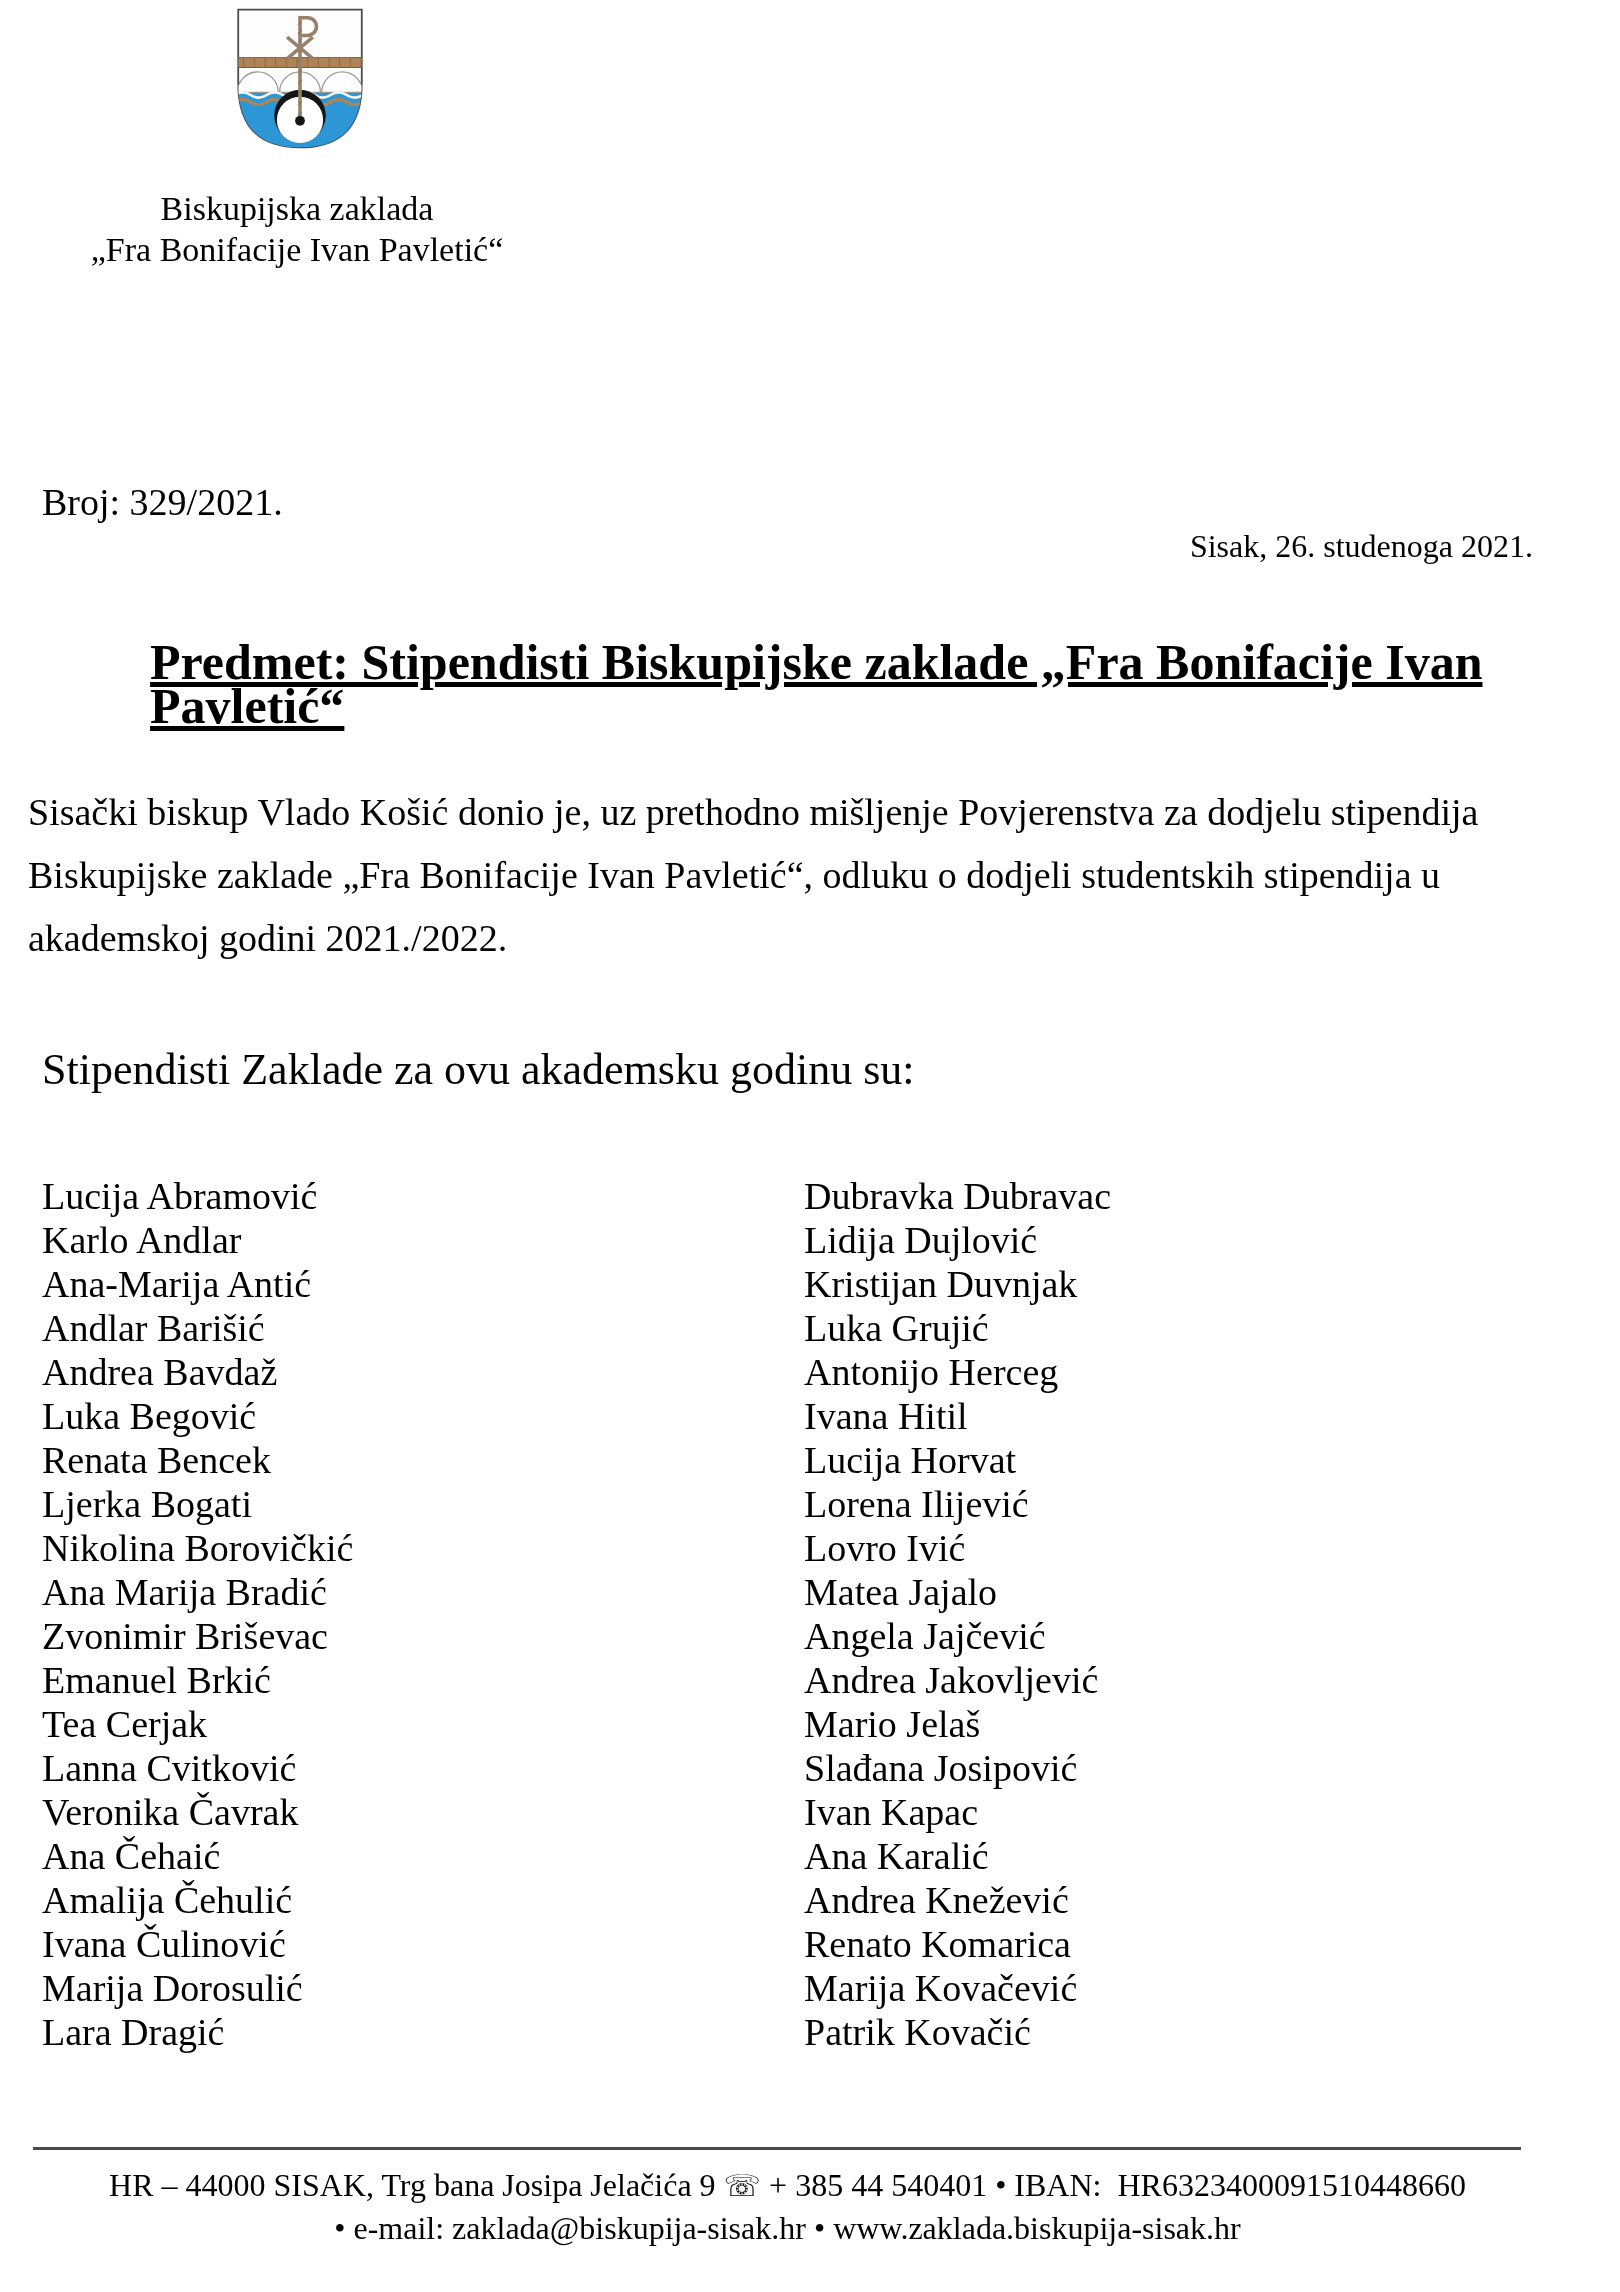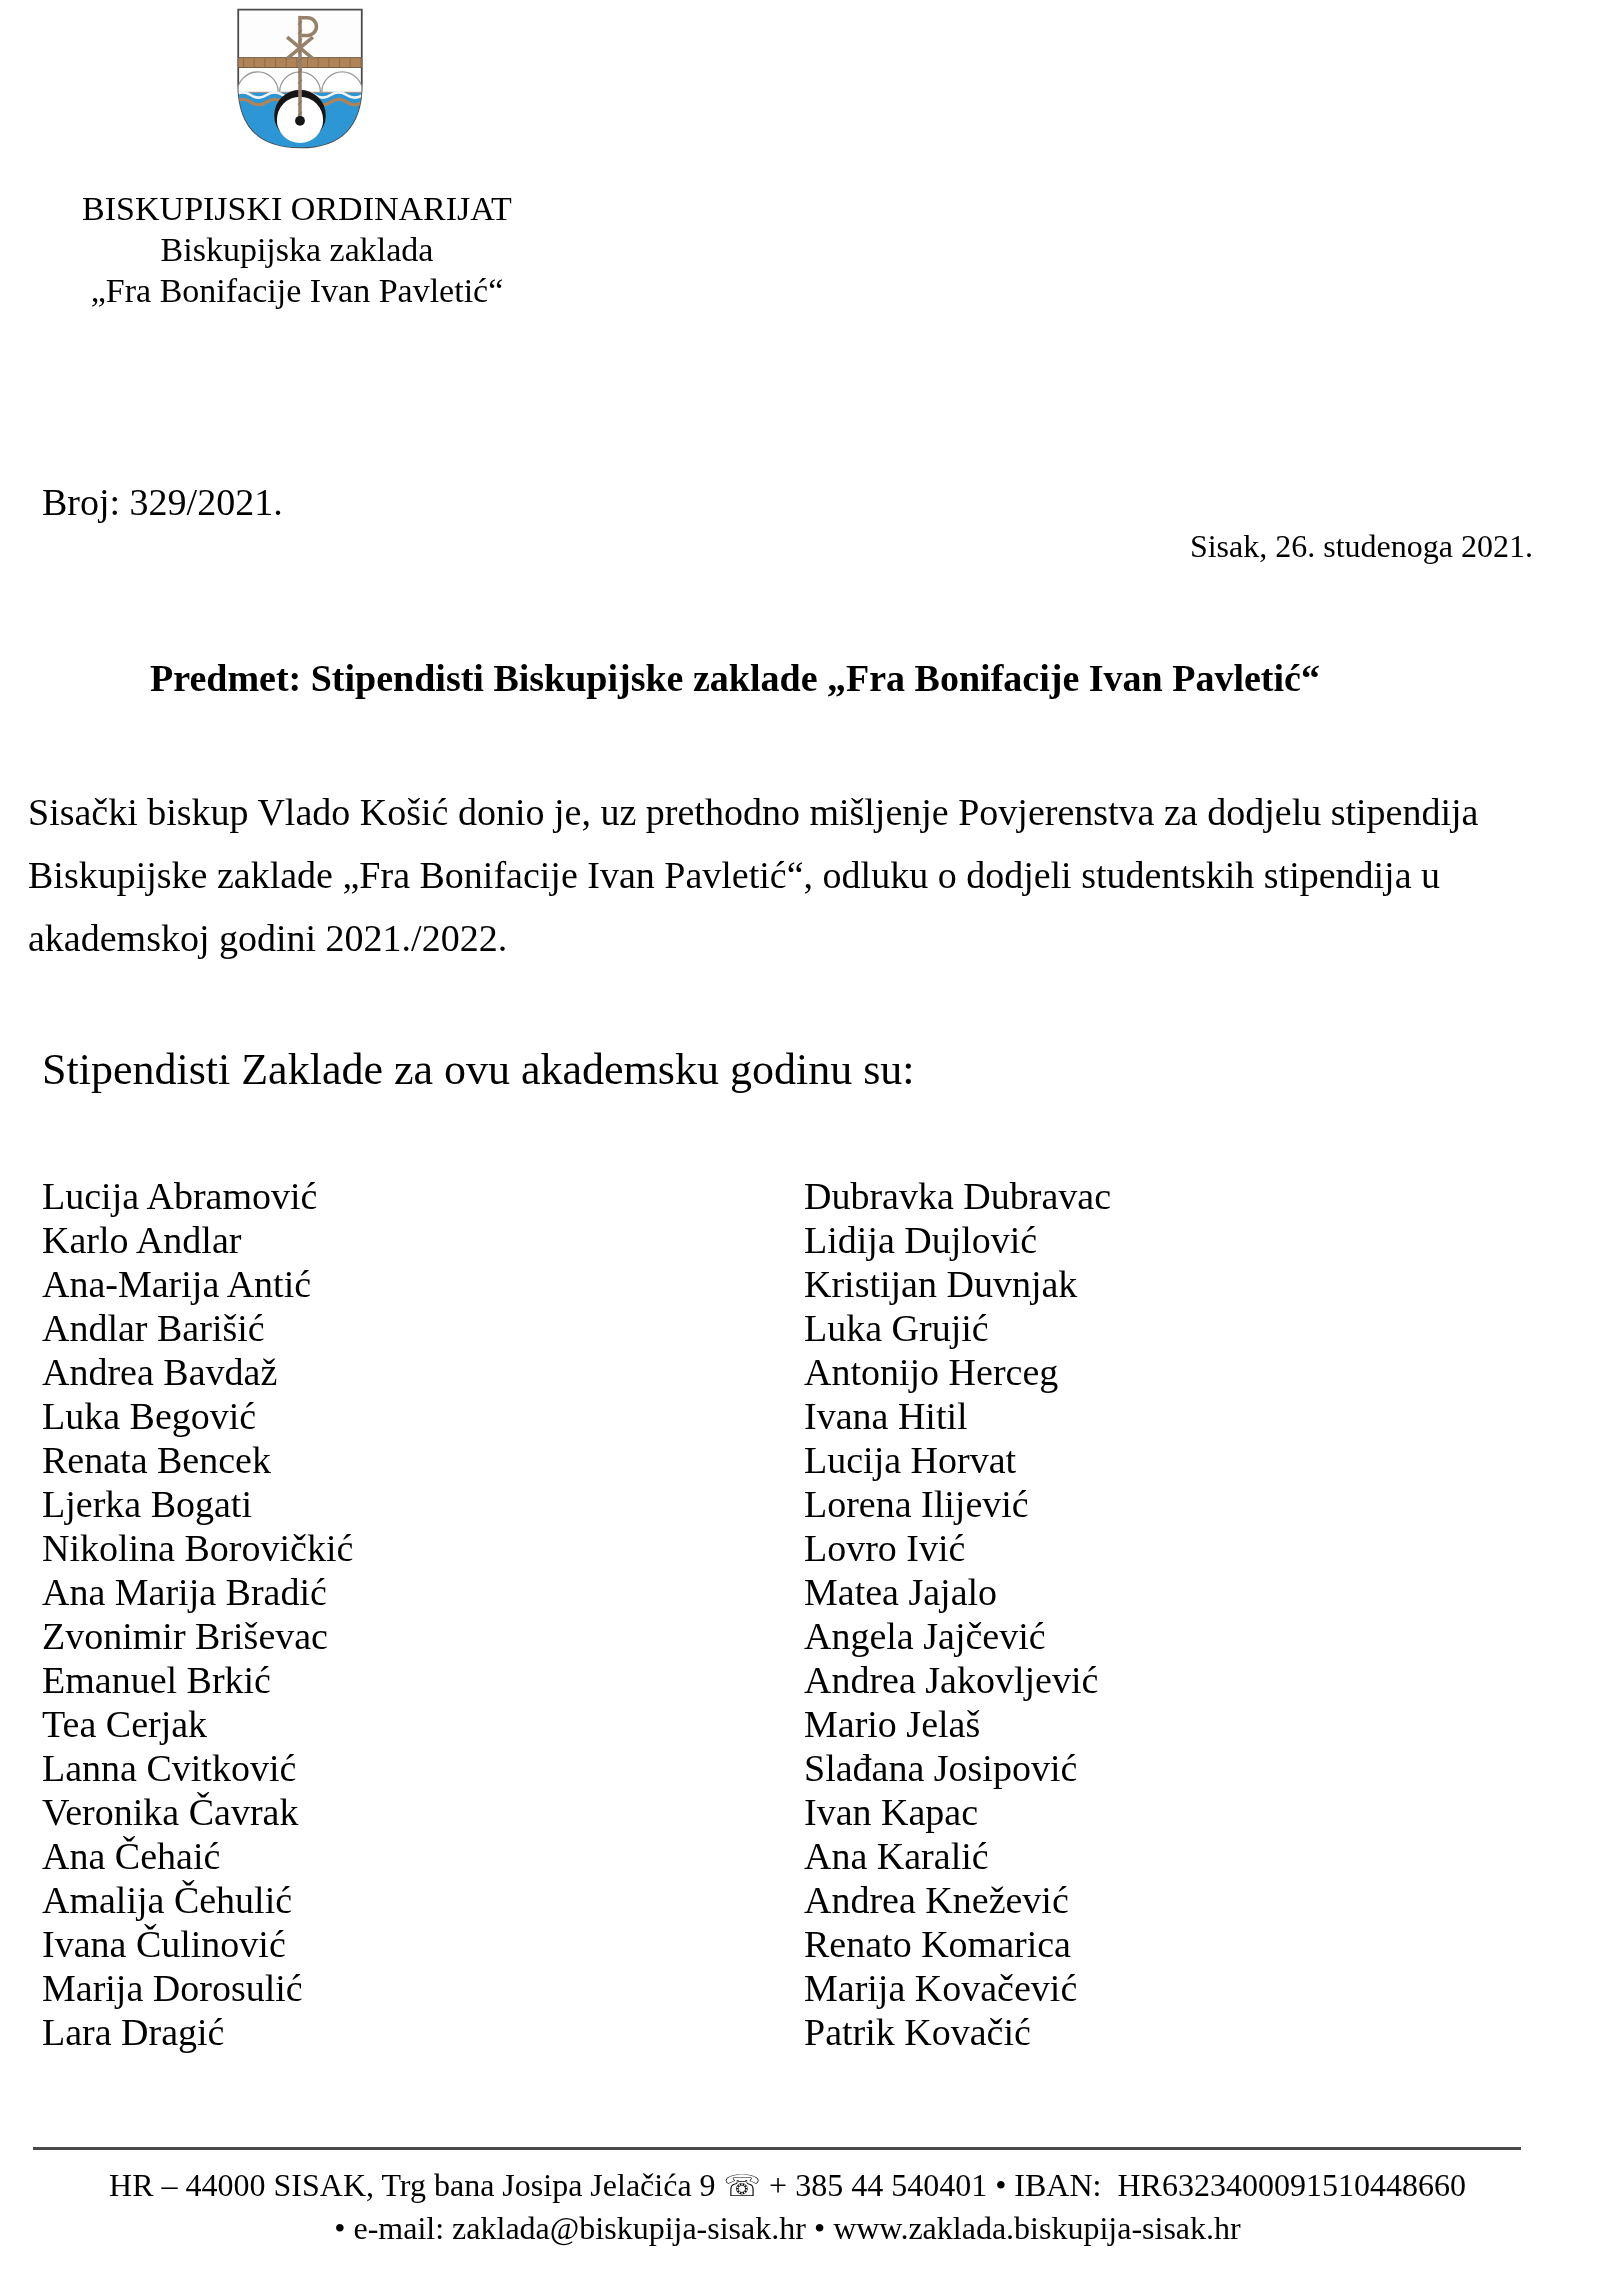--- a/index.html
+++ b/index.html
@@ -12,22 +12,22 @@
   
   .crest{left:234px;top:7.2px;width:132px;height:144px;}
   
   .org-block{left:42px;top:188px;width:510px;text-align:center;
     font-size:34px;line-height:41px;white-space:nowrap;}
   .org-line{display:block;}
   
   .number-line{left:42px;top:480px;font-size:38px;line-height:44px;}
   .date-line{left:42px;top:524px;width:1491px;text-align:right;font-size:32px;line-height:44px;}
   
-  .subject-line{left:42px;top:656px;width:1491px;font-size:38px;line-height:44px;
-    font-weight:bold;padding-left:108px;box-sizing:border-box;}
+  .subject-line{left:42px;top:640px;width:1491px;font-size:50px;line-height:44px;
+    font-weight:bold;padding-left:108px;box-sizing:border-box;text-decoration:underline;}
   
   .paragraph{left:28px;top:781px;width:1522px;font-size:38px;line-height:63px;}
   .list-intro{left:42px;top:1048px;font-size:44px;line-height:44px;}
   
   .names{top:1174px;font-size:38px;line-height:44px;}
   .names-left{left:42px;}
   .names-right{left:804px;}
   
   .footer-rule{left:33px;top:2147px;width:1488px;height:2.7px;background:#4a4a4a;}
   .footer{left:42px;top:2164px;width:1491px;text-align:center;
@@ -60,21 +60,20 @@
       <rect x="71.5" y="10" width="4" height="119" fill="#97816a"></rect>
       <path d="M71,20 l5,-4 M71,30 l5,-4 M71,40 l5,-4 M71,52 l5,-4 M71,62 l5,-4 M71,74 l5,-4 M71,86 l5,-4 M71,98 l5,-4 M71,110 l5,-4 M71,122 l5,-4" stroke="#7d6a55" stroke-width="1"></path>
       <circle cx="73.5" cy="128" r="5.5" fill="#151515"></circle>
       <path d="M75,12 h7 a10,10 0 0 1 0,20 h-7" fill="none" stroke="#97816a" stroke-width="4"></path>
       <path d="M59,34 L88,58 M88,34 L59,58" stroke="#97816a" stroke-width="4"></path>
     </g>
   </svg>
 </div>
 
 <div class="abs org-block">
-    <span class="org-line">BISKUPIJSKI ORDINARIJAT</span>
     <span class="org-line">Biskupijska zaklada</span>
     <span class="org-line">„Fra Bonifacije Ivan Pavletić“</span>
   </div>
 
 <div class="abs number-line">Broj: 329/2021.</div>
 <div class="abs date-line">Sisak, 26. studenoga 2021.</div>
 
 <div class="abs subject-line">Predmet: Stipendisti Biskupijske zaklade „Fra Bonifacije Ivan Pavletić“</div>
 
 <div class="abs paragraph">

